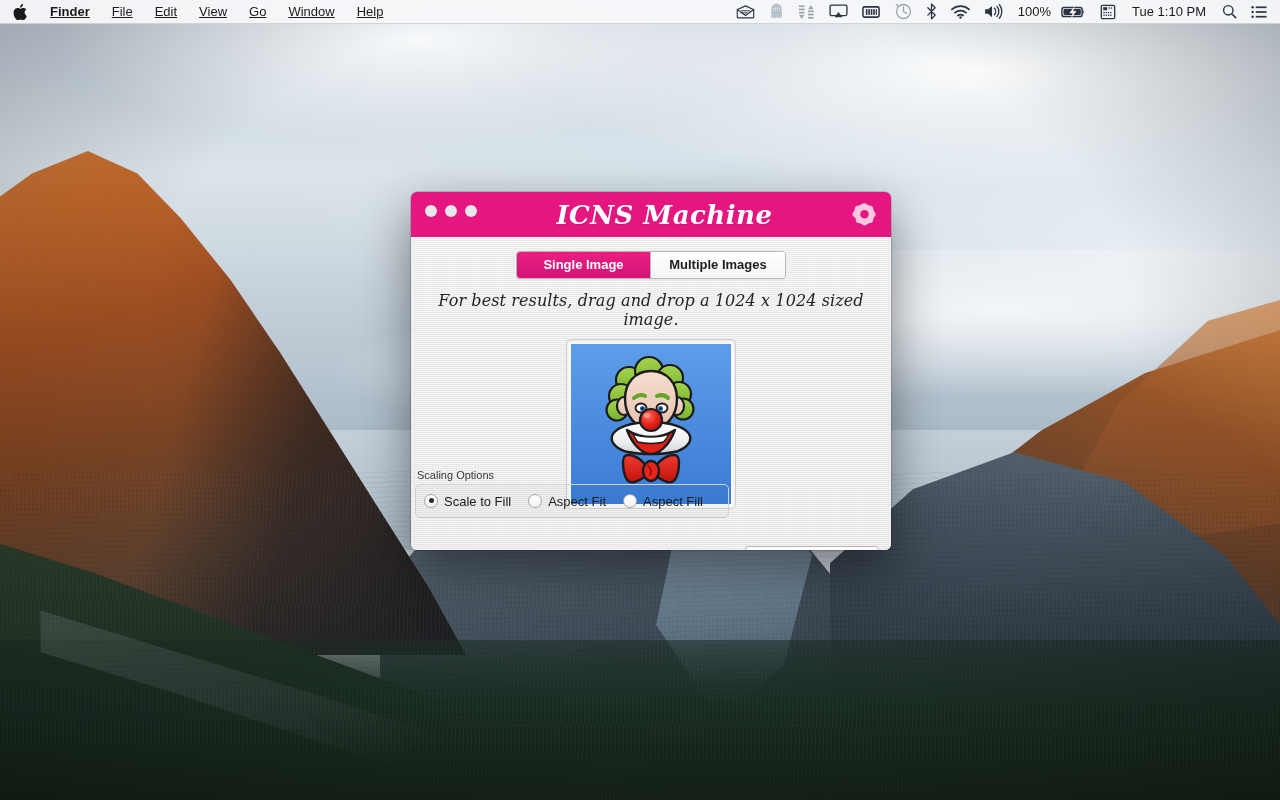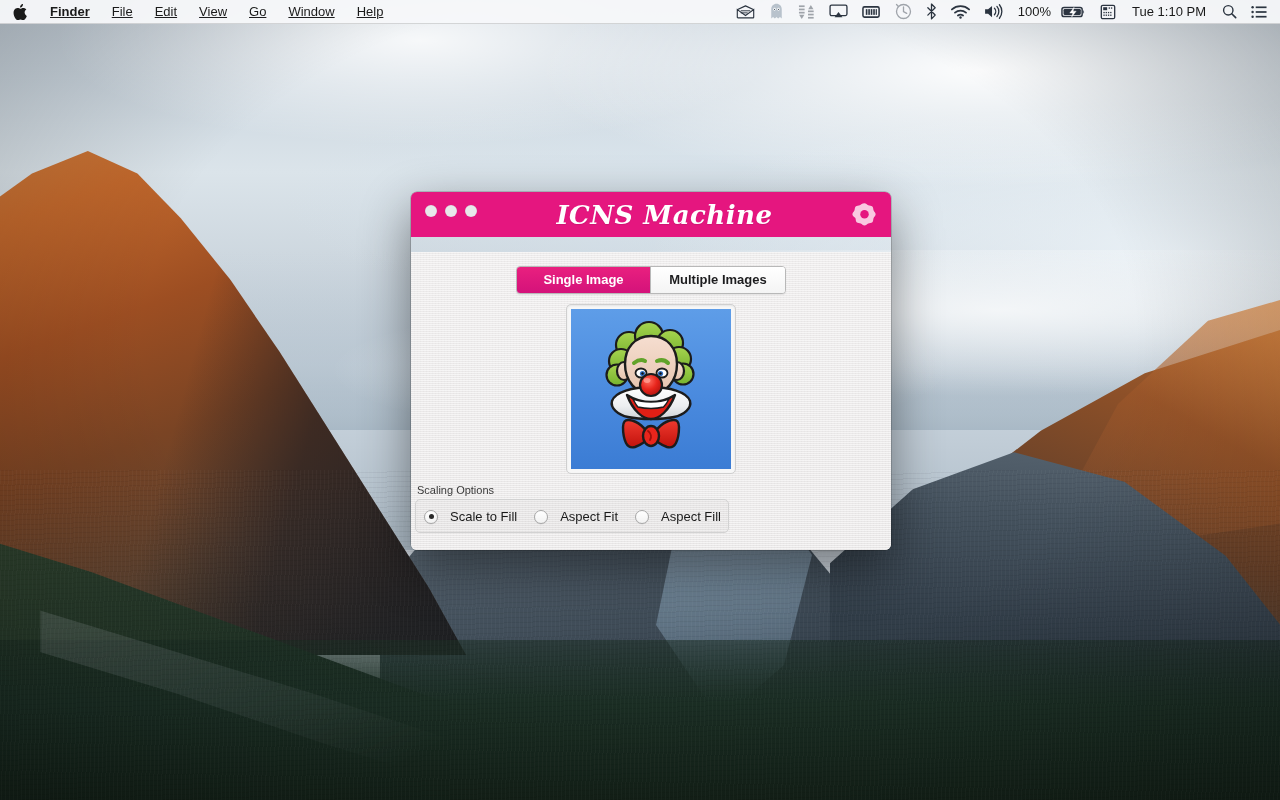--- a/index.html
+++ b/index.html
@@ -164,21 +164,20 @@
   }
 
   .wbody {
     height: 313px;
     background-color: #eceaea;
     background-image:
       repeating-linear-gradient(0deg, rgba(255,255,255,0.55) 0px, rgba(255,255,255,0.55) 1px, rgba(0,0,0,0.0) 1px, rgba(0,0,0,0.0) 2px),
       repeating-linear-gradient(90deg, rgba(0,0,0,0.018) 0px, rgba(0,0,0,0.018) 1px, rgba(0,0,0,0) 1px, rgba(0,0,0,0) 3px),
       linear-gradient(180deg, #edebeb 0%, #e9e7e7 100%);
     position: relative;
-    margin-top: 15px;
   }
 
   
   .seg-wrap { display: flex; justify-content: center; padding-top: 14px; }
   .segmented {
     display: flex;
     border: 1px solid #b8b8b8;
     border-radius: 4px;
     overflow: hidden;
     box-shadow: 0 1px 1px rgba(0,0,0,0.07);
@@ -234,21 +233,21 @@
   }
   .group-box {
     border: 1px solid #d2d2d2;
     border-radius: 5px;
     background: rgba(0,0,0,0.018);
     height: 34px;
     display: flex; align-items: center;
     padding: 0 8px;
     gap: 17px;
   }
-  .radio-opt { display: flex; align-items: flex-end; gap: 12px; }
+  .radio-opt { display: flex; align-items: flex-start; gap: 6px; }
   .radio {
     width: 14px; height: 14px; border-radius: 50%;
     background: linear-gradient(180deg,#ffffff 0%, #f2f2f2 100%);
     border: 1px solid #a7a7a7;
     box-shadow: 0 0.5px 0.5px rgba(0,0,0,0.09);
     position: relative; flex: none;
   }
   .radio.on::after {
     content: ""; position: absolute; left: 3.5px; top: 3.5px;
     width: 5px; height: 5px; border-radius: 50%; background: #2a2a2a;
@@ -457,20 +456,21 @@
 
   <div class="wbody">
 
     <div class="seg-wrap">
       <div class="segmented">
         <div class="seg active">Single Image</div>
         <div class="seg">Multiple Images</div>
       </div>
     </div>
 
+    <div class="hint">For best results, drag and drop a 1024 x 1024 sized image.</div>
 
     <div class="well-wrap">
       <div class="image-well">
         <div class="clown-canvas">
           <svg width="160" height="160" viewBox="0 0 160 160" aria-hidden="true">
             <defs>
               <linearGradient id="skyg" x1="0" y1="0" x2="0" y2="1">
                 <stop offset="0%" stop-color="#5e9de8"></stop>
                 <stop offset="55%" stop-color="#4a8ade"></stop>
                 <stop offset="100%" stop-color="#3b7cd4"></stop>

